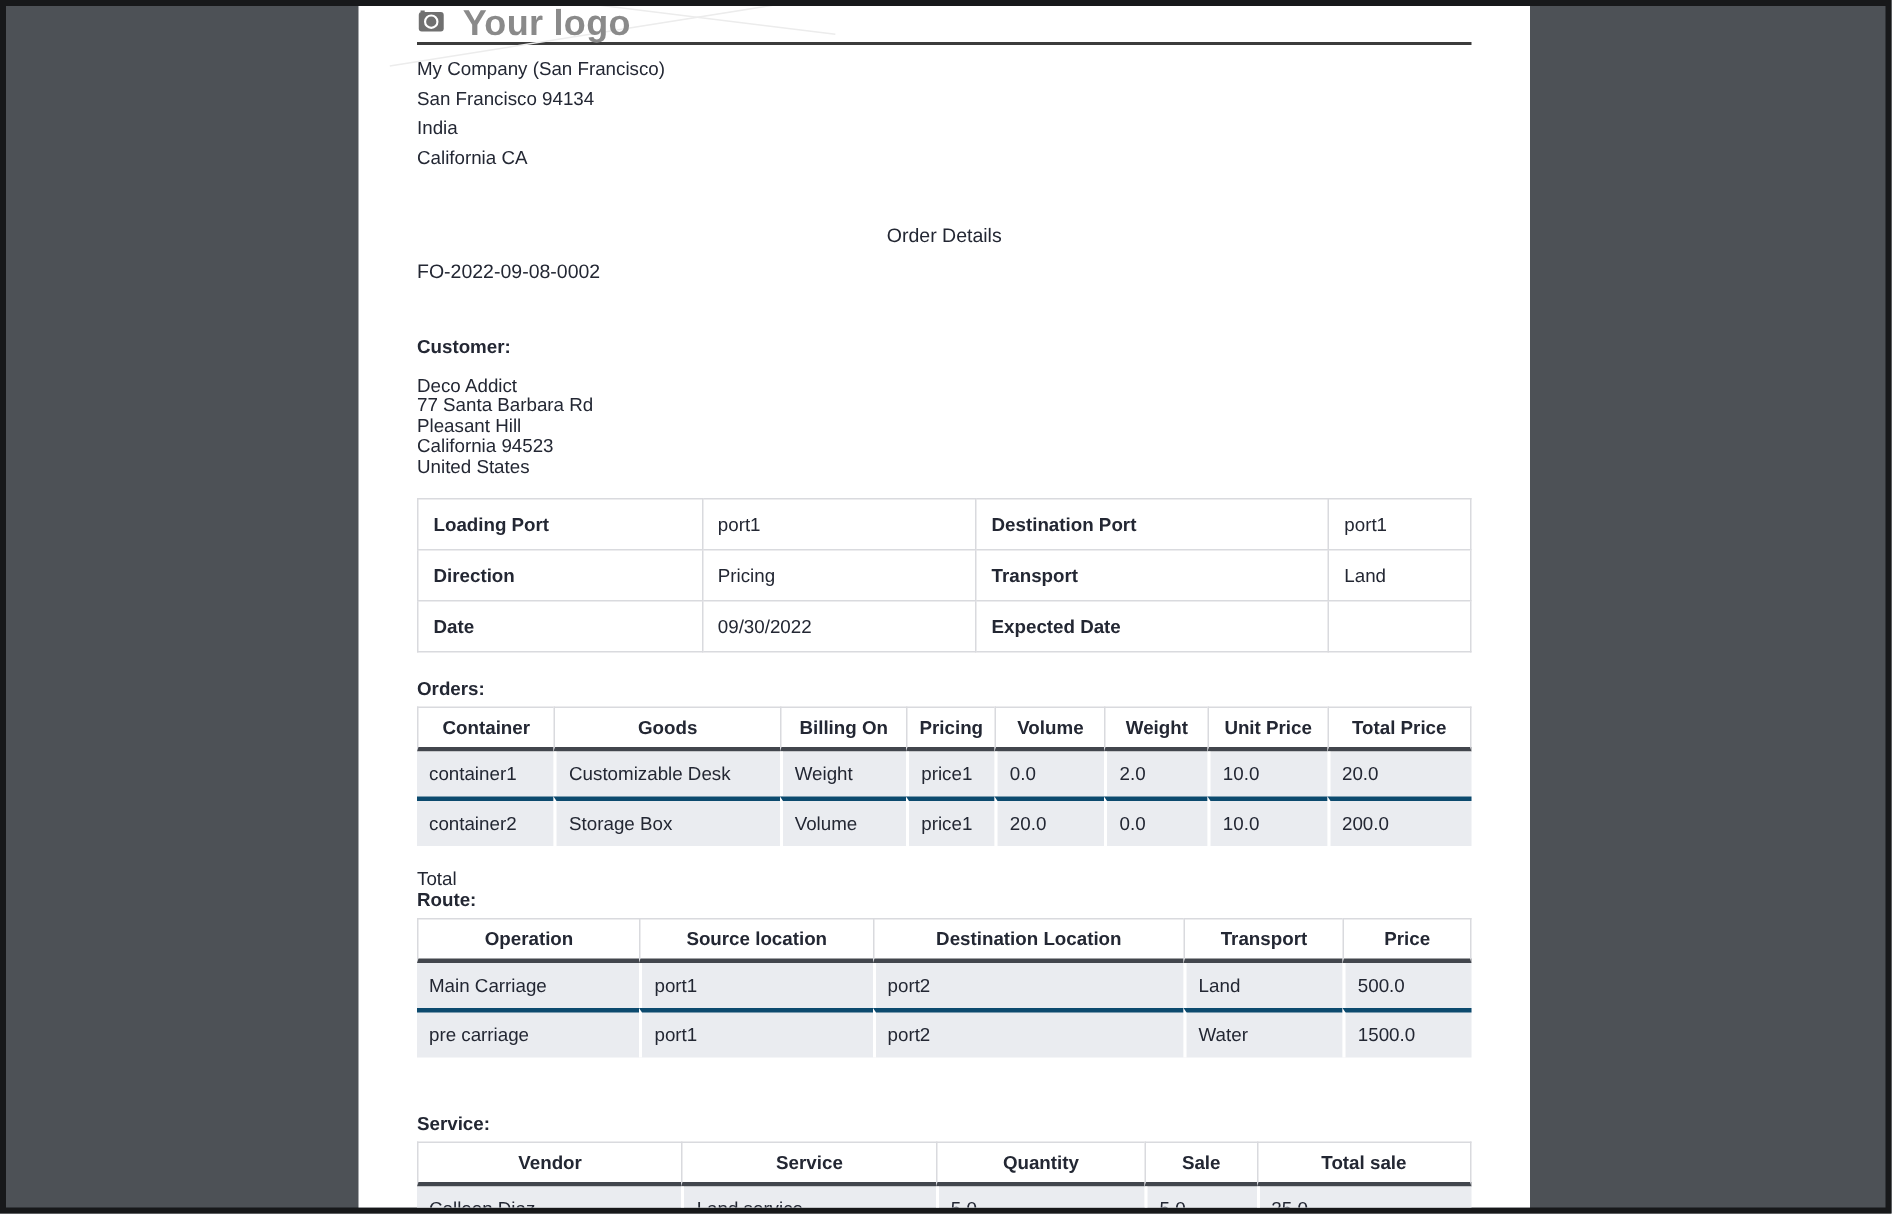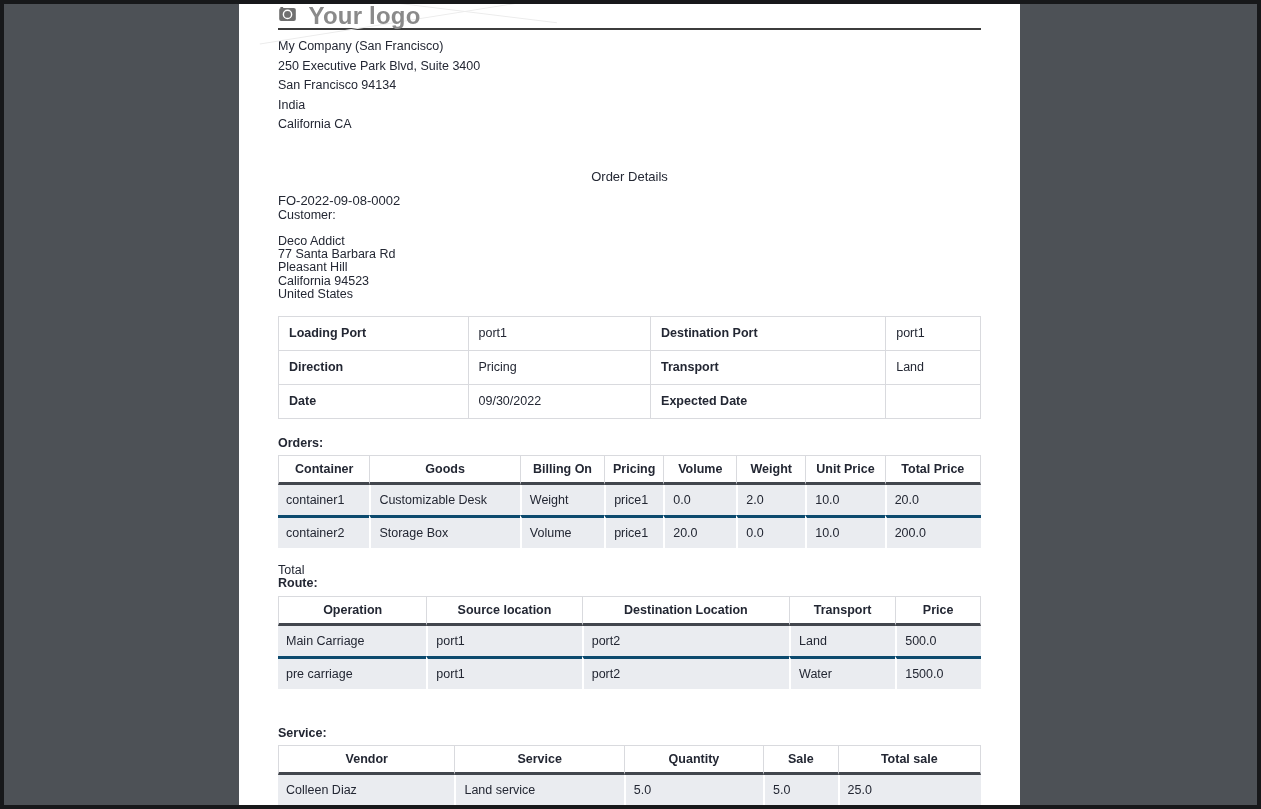--- a/index.html
+++ b/index.html
@@ -17,21 +17,21 @@
   .hatch { position:absolute; height:1px; background:#ececec; width:300px; left:-20px; }
   .h1 { top:18px; transform:rotate(-9deg); }
   .h2 { top:2px; transform:rotate(7deg); }
   .camera-icon { display:inline-block; vertical-align:top; margin-top:2px; }
   .logo-text { font-size:24px; font-weight:bold; color:#8a8a8a; margin-left:8px; letter-spacing:.2px; position:relative; }
   .header-rule { height:2px; background:#3c3c3c; margin-top:0px; }
   .company-address { margin-top:7px; line-height:19.5px; }
   
   .doc-title { margin-top:34px; text-align:center; font-size:13px; }
   .order-ref { margin-top:9px; font-size:13px; }
-  .customer-label { font-weight:normal; }
+  .customer-label { margin-top:36px; font-weight:bold; }
   .customer-lines { margin-top:13px; line-height:13.4px; }
   
   table { width:100%; }
   .info-table { border-collapse:collapse; margin-top:14px; }
   .info-table td { border:1px solid #d9dade; padding:8px 10px; height:34px; vertical-align:middle; }
   .info-table td.lbl { font-weight:bold; }
   
   .section-label { font-weight:bold; margin-top:17px; }
   .data-table { border-collapse:separate; border-spacing:0; margin-top:5px; }
   .data-table thead th {
@@ -64,21 +64,20 @@
           <rect x="1.5" y="5" width="21" height="16.5" rx="2.5" fill="#707070"></rect>
           <circle cx="12" cy="13.2" r="5.2" fill="none" stroke="#ffffff" stroke-width="1.8"></circle>
         </svg>
       </span>
       <span class="logo-text">Your logo</span>
     </div>
     <div class="header-rule"></div>
 
     <div class="company-address">
       <div>My Company (San Francisco)</div>
-      <div>250 Executive Park Blvd, Suite 3400</div>
       <div>San Francisco 94134</div>
       <div>India</div>
       <div>California CA</div>
     </div>
 
     <div class="doc-title">Order Details</div>
     <div class="order-ref">FO-2022-09-08-0002</div>
 
     <div class="customer-label">Customer:</div>
     <div class="customer-lines">

